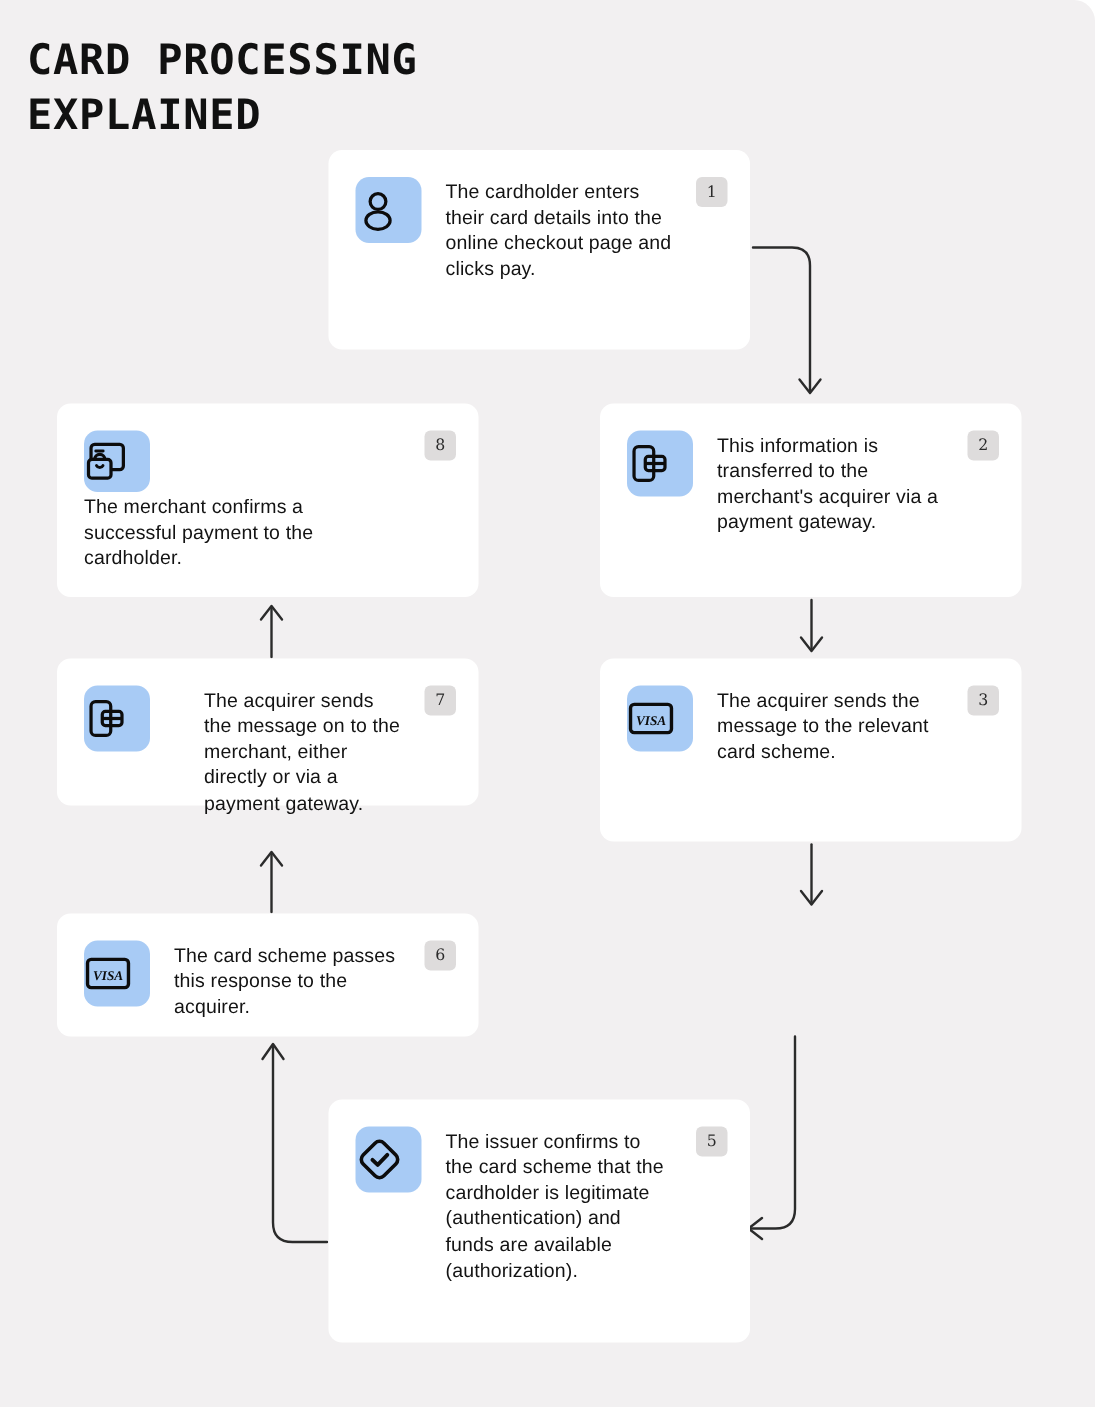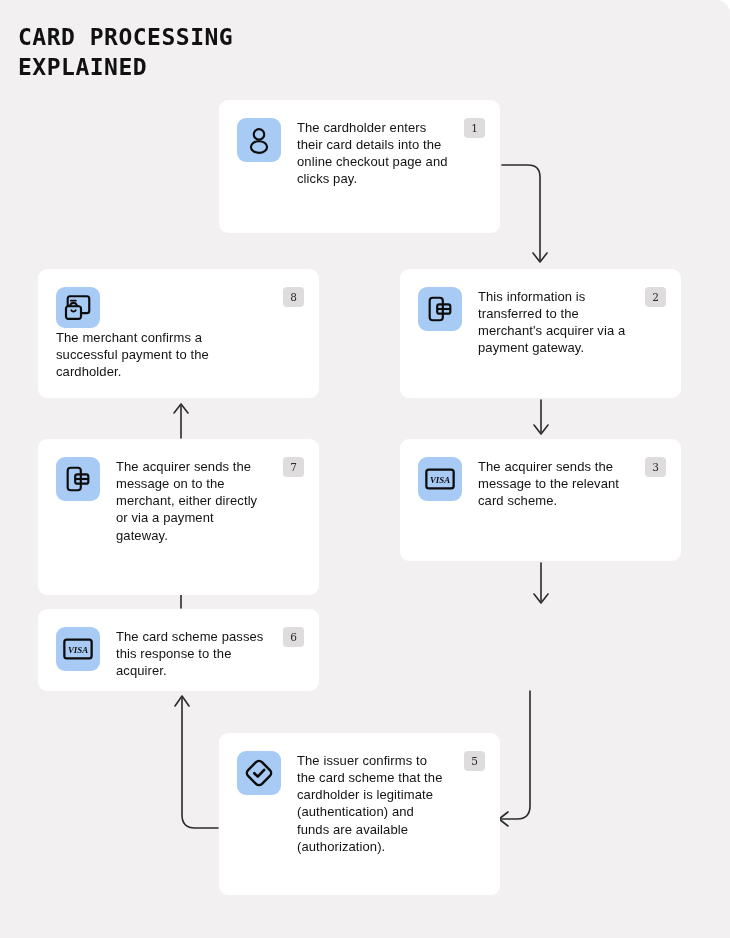--- a/index.html
+++ b/index.html
@@ -18,21 +18,21 @@
     -webkit-font-smoothing: antialiased;
   }
 
   
   .title {
     position: absolute;
     left: 18px;
     top: 22px;
     width: 420px;
     font-family: "DejaVu Sans Mono", "Liberation Mono", monospace;
-    font-size: 23px;
+    font-size: 28px;
     line-height: 1.32;
     font-weight: 700;
     letter-spacing: 0.5px;
     color: #111111;
     white-space: pre-line;
   }
 
   
   .card {
     position: absolute;
@@ -45,21 +45,21 @@
     box-shadow: 0 0 0 0 rgba(0,0,0,0);
   }
   .icon-tile {
     width: 44px;
     height: 44px;
     min-width: 44px;
     border-radius: 9px;
     background: #a8cbf5;
     display: flex;
     align-items: center;
-    justify-content: center;
+    justify-content: flex-start;
     margin-right: 16px;
   }
   .icon-tile svg { display: block; }
   .card-text {
     font-size: 13px;
     line-height: 1.32;
     color: #131313;
     letter-spacing: 0.1px;
     padding-top: 1px;
     padding-right: 34px;
@@ -81,21 +81,21 @@
     justify-content: center;
   }
 
   
   #card-1 { left: 219px; top: 100px; width: 281px; height: 133px; }
   #card-2 { left: 400px; top: 269px; width: 281px; height: 129px; }
   #card-3 { left: 400px; top: 439px; width: 281px; height: 122px; }
   #card-4 { left: 400px; top: 609px; width: 281px; height: 82px; }
   #card-5 { left: 219px; top: 733px; width: 281px; height: 162px; }
   #card-6 { left: 38px; top: 609px; width: 281px; height: 82px; }
-  #card-7 { left: 38px; top: 439px; width: 281px; height: 156px; }
+  #card-7 { left: 38px; top: 439px; width: 281px; height: 98px; gap: 20px; }
   #card-8 { left: 38px; top: 269px; width: 281px; height: 129px; flex-direction: column; }
 
   
   .connector {
     position: absolute;
     pointer-events: none;
   }
   .connector svg { display: block; overflow: visible; }
   .cpath {
     fill: none;

